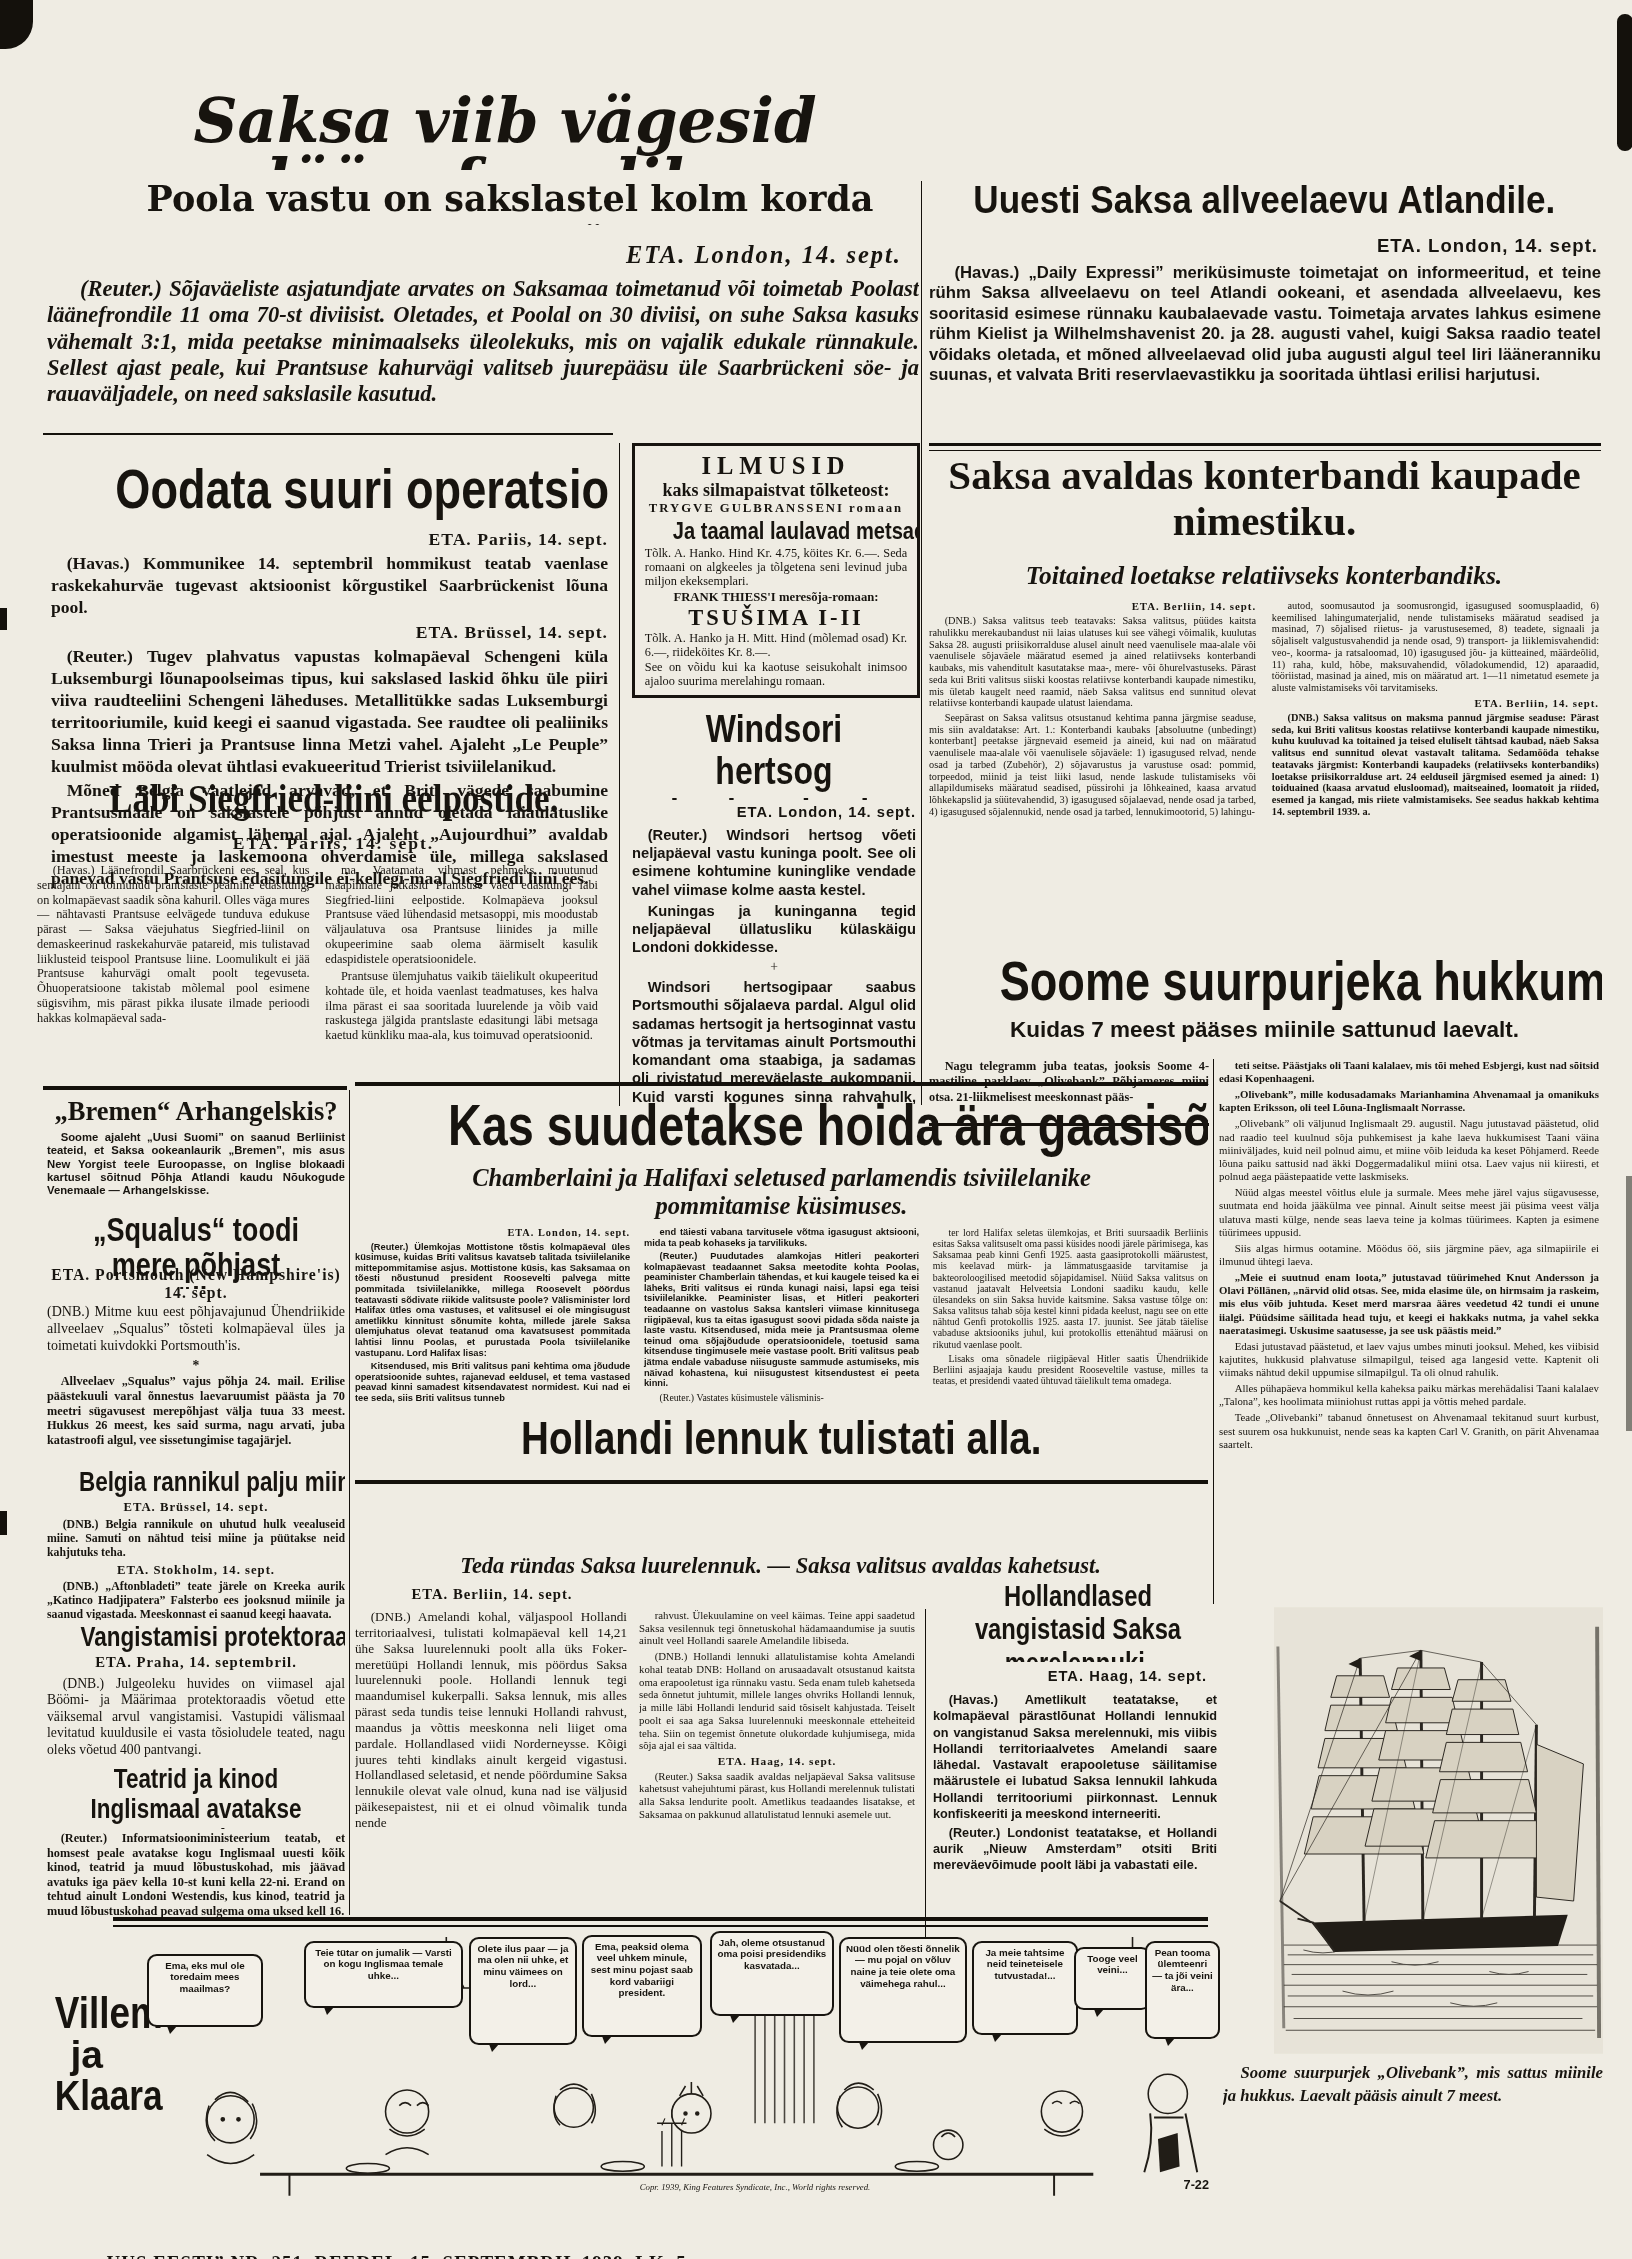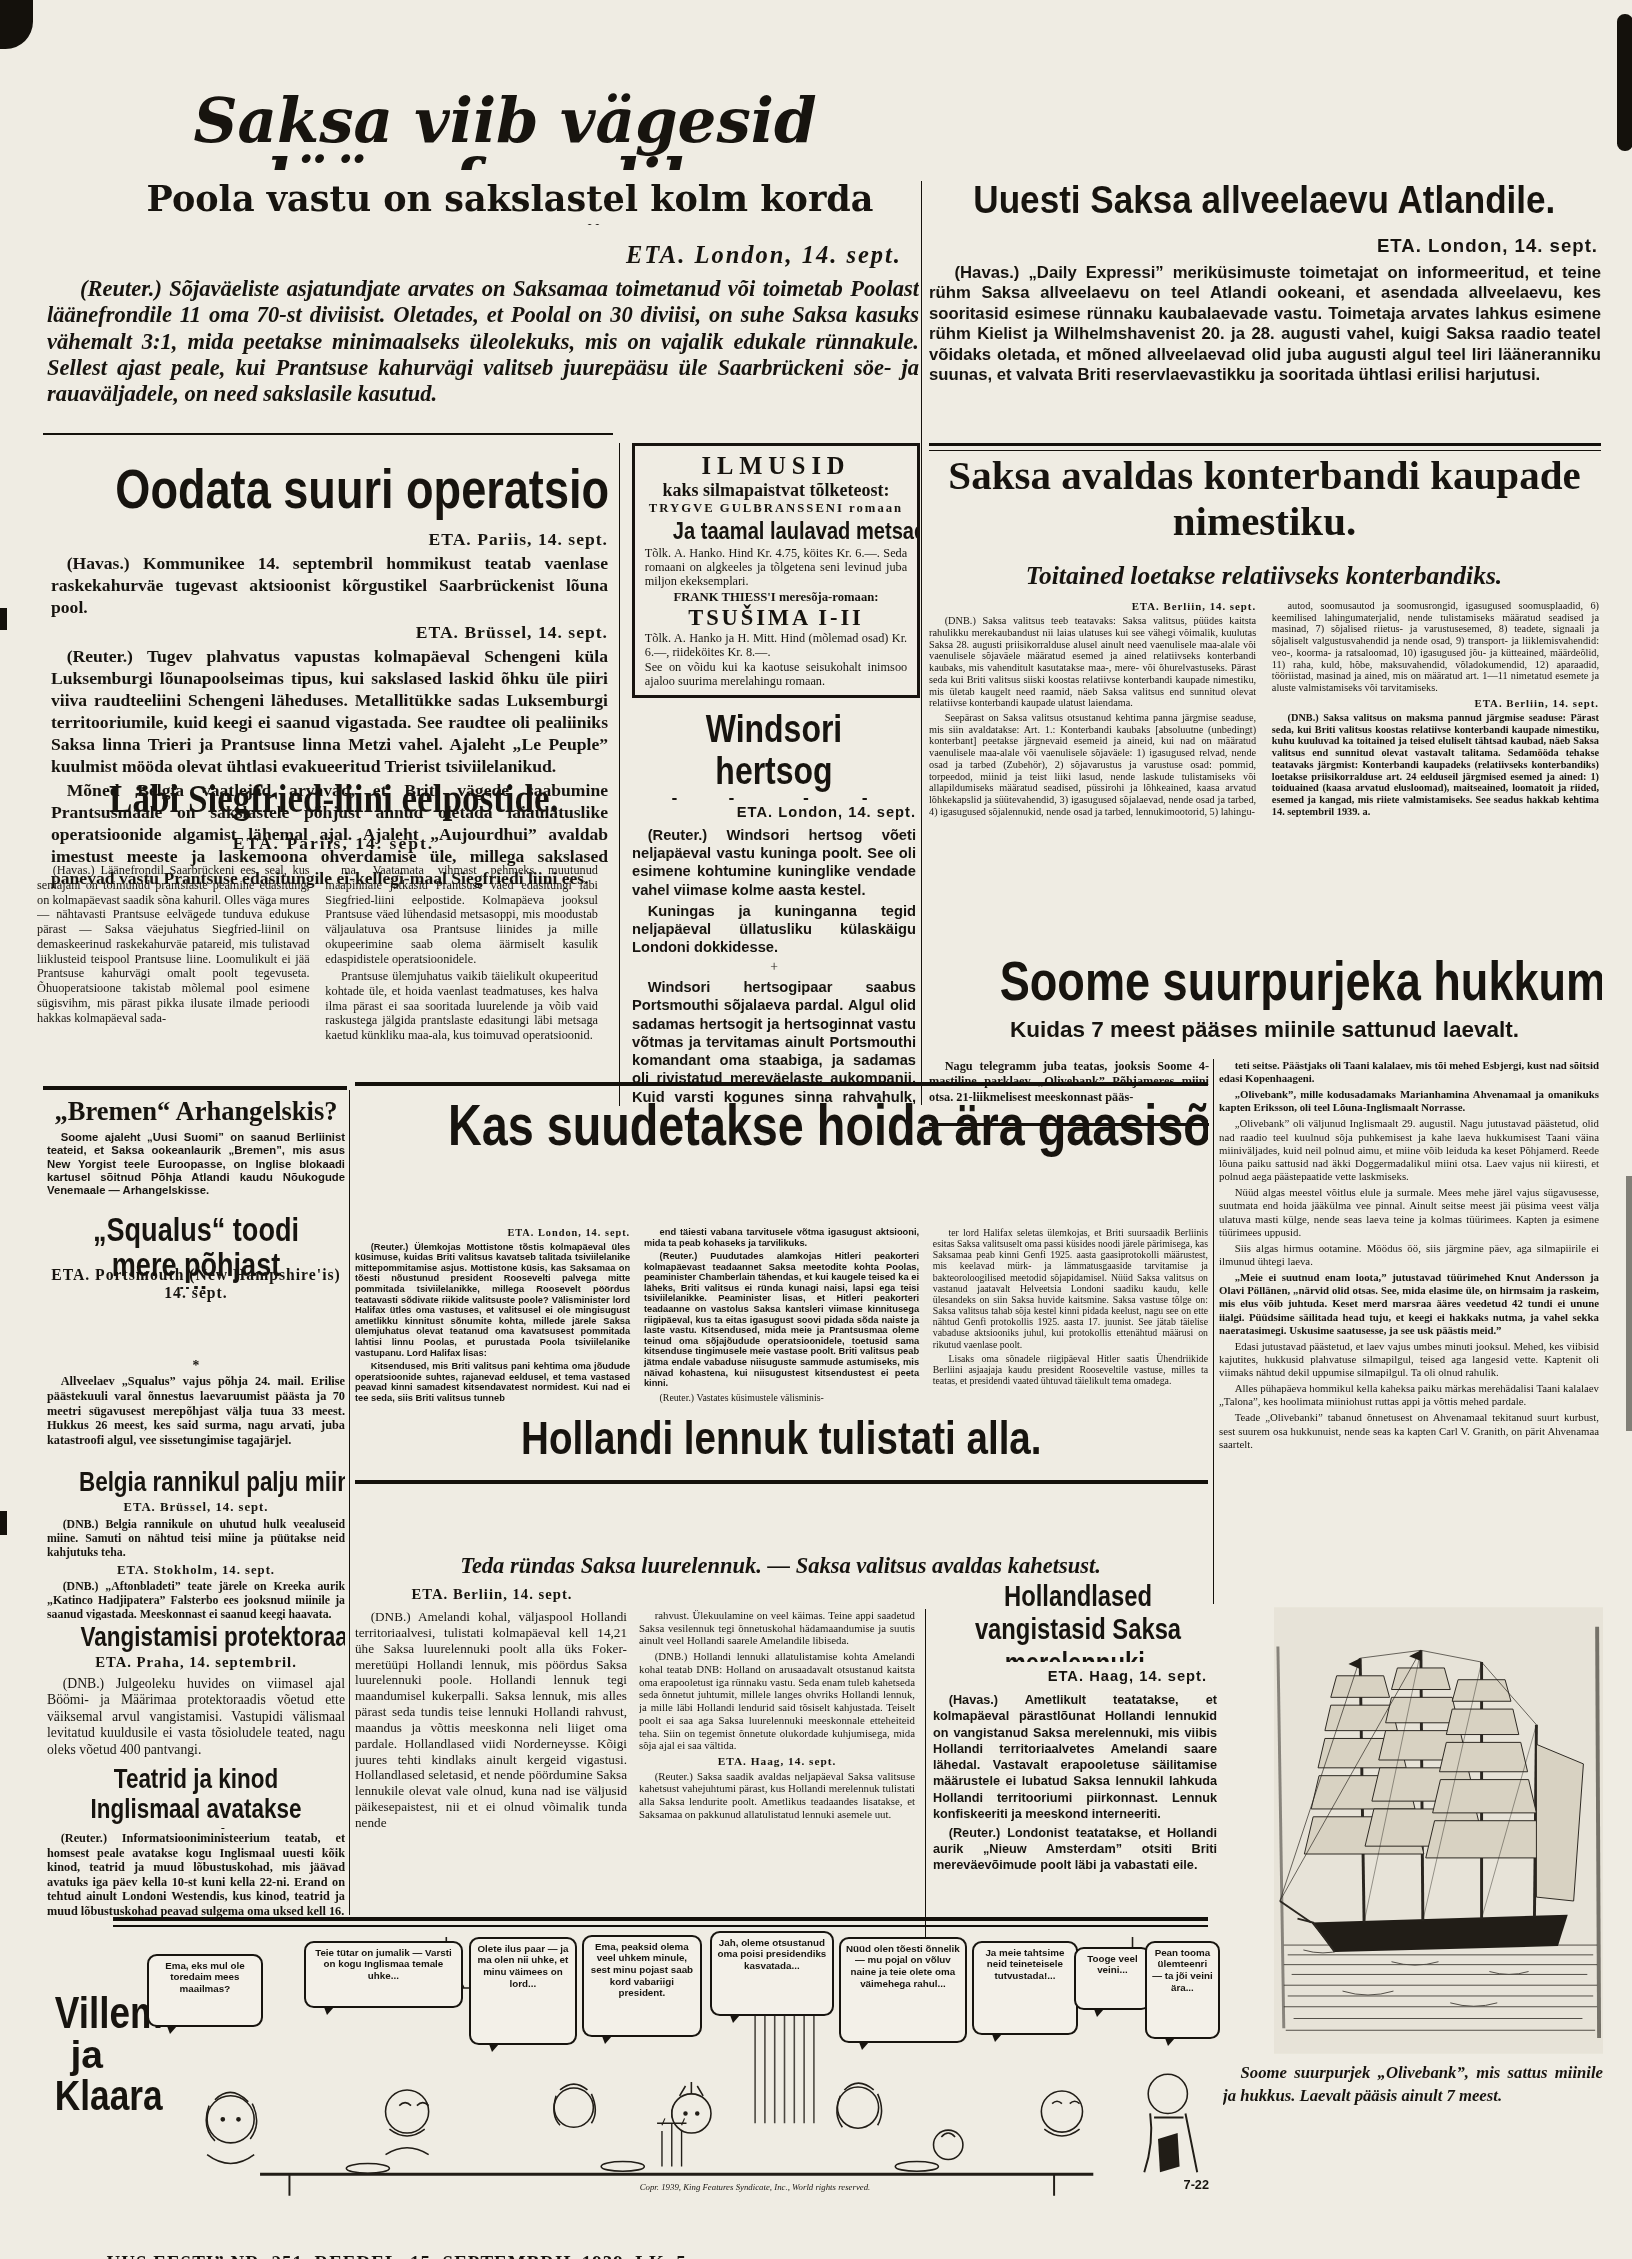--- a/index.html
+++ b/index.html
@@ -132,20 +132,21 @@
     <p>Alles pühapäeva hommikul kella kaheksa paiku märkas merehädalisi Taani kalalaev „Talona”, kes hoolimata miiniohust ruttas appi ja võttis mehed pardale.</p>
     <p>Teade „Olivebanki” tabanud õnnetusest on Ahvenamaal tekitanud suurt kurbust, sest suurem osa hukkunuist, nende seas ka kapten Carl V. Granith, on pärit Ahvenamaa saartelt.</p>
   </div>
 
   <div class="hr" style="left:43px;top:1086px;width:304px;height:3.9px;"></div>
   <div class="abs c serif b" style="left:47px;top:1096px;width:298px;height:31px;font-size:26.5px;">„Bremen“ Arhangelskis?</div>
   <div class="abs j sans b" style="left:47px;top:1131px;width:298px;height:76px;font-size:11.3px;line-height:1.18;text-indent:13.7px;">Soome ajaleht „Uusi Suomi” on saanud Berliinist teateid, et Saksa ookeanlaurik „Bremen”, mis asus New Yorgist teele Euroopasse, on Inglise blokaadi kartusel sõitnud Põhja Atlandi kaudu Nõukogude Venemaale — Arhangelskisse.</div>
 
   <div class="abs c sans b cndblk" style="left:51px;top:1213px;width:290px;height:76px;font-size:33px;line-height:1.05;">„Squalus“ toodi mere põhjast välja.</div>
   <div class="abs c b" style="left:47px;top:1266px;width:298px;height:43px;font-size:15.7px;letter-spacing:1px;">ETA. Portsmouth (New Hampshire'is) 14. sept.</div>
+  <div class="abs j" style="left:47px;top:1304px;width:298px;height:57px;font-size:14px;line-height:1.2;">(DNB.) Mitme kuu eest põhjavajunud Ühendriikide allveelaev „Squalus” tõsteti kolmapäeval üles ja toimetati kuivdokki Portsmouth'is.</div>
   <div class="abs c b" style="left:47px;top:1358px;width:298px;height:15.7px;font-size:13.7px;">*</div>
   <div class="abs j b" style="left:47px;top:1374px;width:298px;height:90px;font-size:12.3px;line-height:1.2;text-indent:13.7px;">Allveelaev „Squalus” vajus põhja 24. mail. Erilise päästekuuli varal õnnestus laevaruumist päästa ja 70 meetri sügavusest merepõhjast välja tuua 33 meest. Hukkus 26 meest, kes said surma, nagu arvati, juba katastroofi algul, vee sissetungimise tagajärjel.</div>
 
   <div class="abs c sans b" style="left:47px;top:1466px;width:298px;height:31px;font-size:27.4px;">
     <span class="cndblk" style="display:inline-block;white-space:nowrap;">Belgia rannikul palju miine.</span>
   </div>
   <div class="abs" style="left:47px;top:1500px;width:298px;height:120px;">
     <p class="dlc" style="font-size:12.7px;">ETA. Brüssel, 14. sept.</p>
     <p class="j b" style="font-size:11.8px;line-height:1.18;">(DNB.) Belgia rannikule on uhutud hulk veealuseid miine. Samuti on nähtud teisi miine ja püütakse neid kahjutuks teha.</p>
     <p class="dlc" style="font-size:12.7px;">ETA. Stokholm, 14. sept.</p>
@@ -158,20 +159,21 @@
   <div class="abs c b" style="left:47px;top:1654px;width:298px;height:19.6px;font-size:14.7px;letter-spacing:1px;">ETA. Praha, 14. septembril.</div>
   <div class="abs j" style="left:47px;top:1676px;width:298px;height:86px;font-size:13.7px;line-height:1.2;text-indent:15.7px;">(DNB.) Julgeoleku huvides on viimasel ajal Böömi- ja Määrimaa protektoraadis võetud ette väiksemal arvul vangistamisi. Vastupidi välismaal levitatud kuuldusile ei vasta tõsioludele teated, nagu oleks võetud 400 pantvangi.</div>
 
   <div class="abs c sans b cndblk" style="left:47px;top:1764px;width:298px;height:65px;font-size:27.4px;line-height:1.1;">Teatrid ja kinod Inglismaal avatakse uuesti.</div>
   <div class="abs j b" style="left:47px;top:1831px;width:298px;height:86px;font-size:12.3px;line-height:1.18;text-indent:13.7px;">(Reuter.) Informatsiooniministeerium teatab, et homsest peale avatakse kogu Inglismaal uuesti kõik kinod, teatrid ja muud lõbustuskohad, mis jäävad avatuks iga päev kella 10-st kuni kella 22-ni. Erand on tehtud ainult Londoni Westendis, kus kinod, teatrid ja muud lõbustuskohad peavad sulgema oma uksed kell 16.</div>
 
   <div class="hr" style="left:355px;top:1082px;width:853px;height:3.9px;"></div>
   <div class="abs c sans b" style="left:355px;top:1092px;width:853px;height:65px;font-size:57px;">
     <span class="cndblk" style="display:inline-block;white-space:nowrap;">Kas suudetakse hoida ära gaasisõda?</span>
   </div>
+  <div class="abs c b i" style="left:461px;top:1164px;width:641px;height:59px;font-size:24.5px;line-height:1.15;">Chamberlaini ja Halifaxi seletused parlamendis tsiviilelanike pommitamise küsimuses.</div>
   <div class="abs cols3 j" style="left:355px;top:1227px;width:853px;height:247px;font-size:9.8px;line-height:1.14;">
     <p class="dl" style="font-size:10.3px;">ETA. London, 14. sept.</p>
     <p class="sans b" style="font-size:9.3px;">(Reuter.) Ülemkojas Mottistone tõstis kolmapäeval üles küsimuse, kuidas Briti valitsus kavatseb talitada tsiviilelanike mittepommitamise asjus. Mottistone küsis, kas Saksamaa on tõesti nõustunud president Roosevelti palvega mitte pommitada tsiviilelanikke, millega Roosevelt pöördus teatavasti sõdivate riikide valitsuste poole? Välisminister lord Halifax ütles oma vastuses, et valitsusel ei ole mingisugust ametlikku kinnitust sõnumite kohta, millede järele Saksa ülemjuhatus olevat teatanud oma kavatsusest pommitada lahtisi linnu Poolas, et purustada Poola tsiviilelanike vastupanu. Lord Halifax lisas:</p>
     <p class="sans b" style="font-size:9.3px;">Kitsendused, mis Briti valitsus pani kehtima oma jõudude operatsioonide suhtes, rajanevad eeldusel, et tema vastased peavad kinni samadest kitsendavatest normidest. Kui nad ei tee seda, siis Briti valitsus tunneb</p>
     <p class="sans b" style="font-size:9.3px;">end täiesti vabana tarvitusele võtma igasugust aktsiooni, mida ta peab kohaseks ja tarvilikuks.</p>
     <p class="sans b" style="font-size:9.3px;">(Reuter.) Puudutades alamkojas Hitleri peakorteri kolmapäevast teadaannet Saksa meetodite kohta Poolas, peaminister Chamberlain tähendas, et kui kaugele teised ka ei läheks, Briti valitsus ei ründa kunagi naisi, lapsi ega teisi tsiviilelanikke. Peaminister lisas, et Hitleri peakorteri teadaanne on vastolus Saksa kantsleri viimase kinnitusega riigipäeval, kus ta eitas igasugust soovi pidada sõda naiste ja laste vastu. Kitsendused, mida meie ja Prantsusmaa oleme teinud oma sõjajõudude operatsioonidele, toetusid sama kitsenduse tingimusele meie vastase poolt. Briti valitsus peab jätma endale vabaduse niisuguste sammude astumiseks, mis näivad kohastena, kui niisugustest kitsendustest ei peeta kinni.</p>
     <p>(Reuter.) Vastates küsimustele välisminis-</p>
     <p>ter lord Halifax seletas ülemkojas, et Briti suursaadik Berliinis esitas Saksa valitsuselt oma passi küsides noodi järele pärimisega, kas Saksamaa peab kinni Genfi 1925. aasta gaasiprotokolli määrustest, mis keelavad mürk- ja lämmatusgaaside tarvitamise ja bakteoroloogilised meetodid sõjapidamisel. Nüüd Saksa valitsus on vastanud jaatavalt Helveetsia Londoni saadiku kaudu, kelle ülesandeks on siin Saksa huvide kaitsmine. Saksa vastuse tõlge on: Saksa valitsus tahab sõja kestel kinni pidada keelust, nagu see on ette nähtud Genfi protokollis 1925. aasta 17. juunist. See jätab täielise vabaduse aktsiooniks juhul, kui protokollis ettenähtud määrusi on rikutud vaenlase poolt.</p>
     <p>Lisaks oma sõnadele riigipäeval Hitler saatis Ühendriikide Berliini asjaajaja kaudu president Rooseveltile vastuse, milles ta teatas, et presidendi vaated ühtuvad täielikult tema omadega.</p>
   </div>

